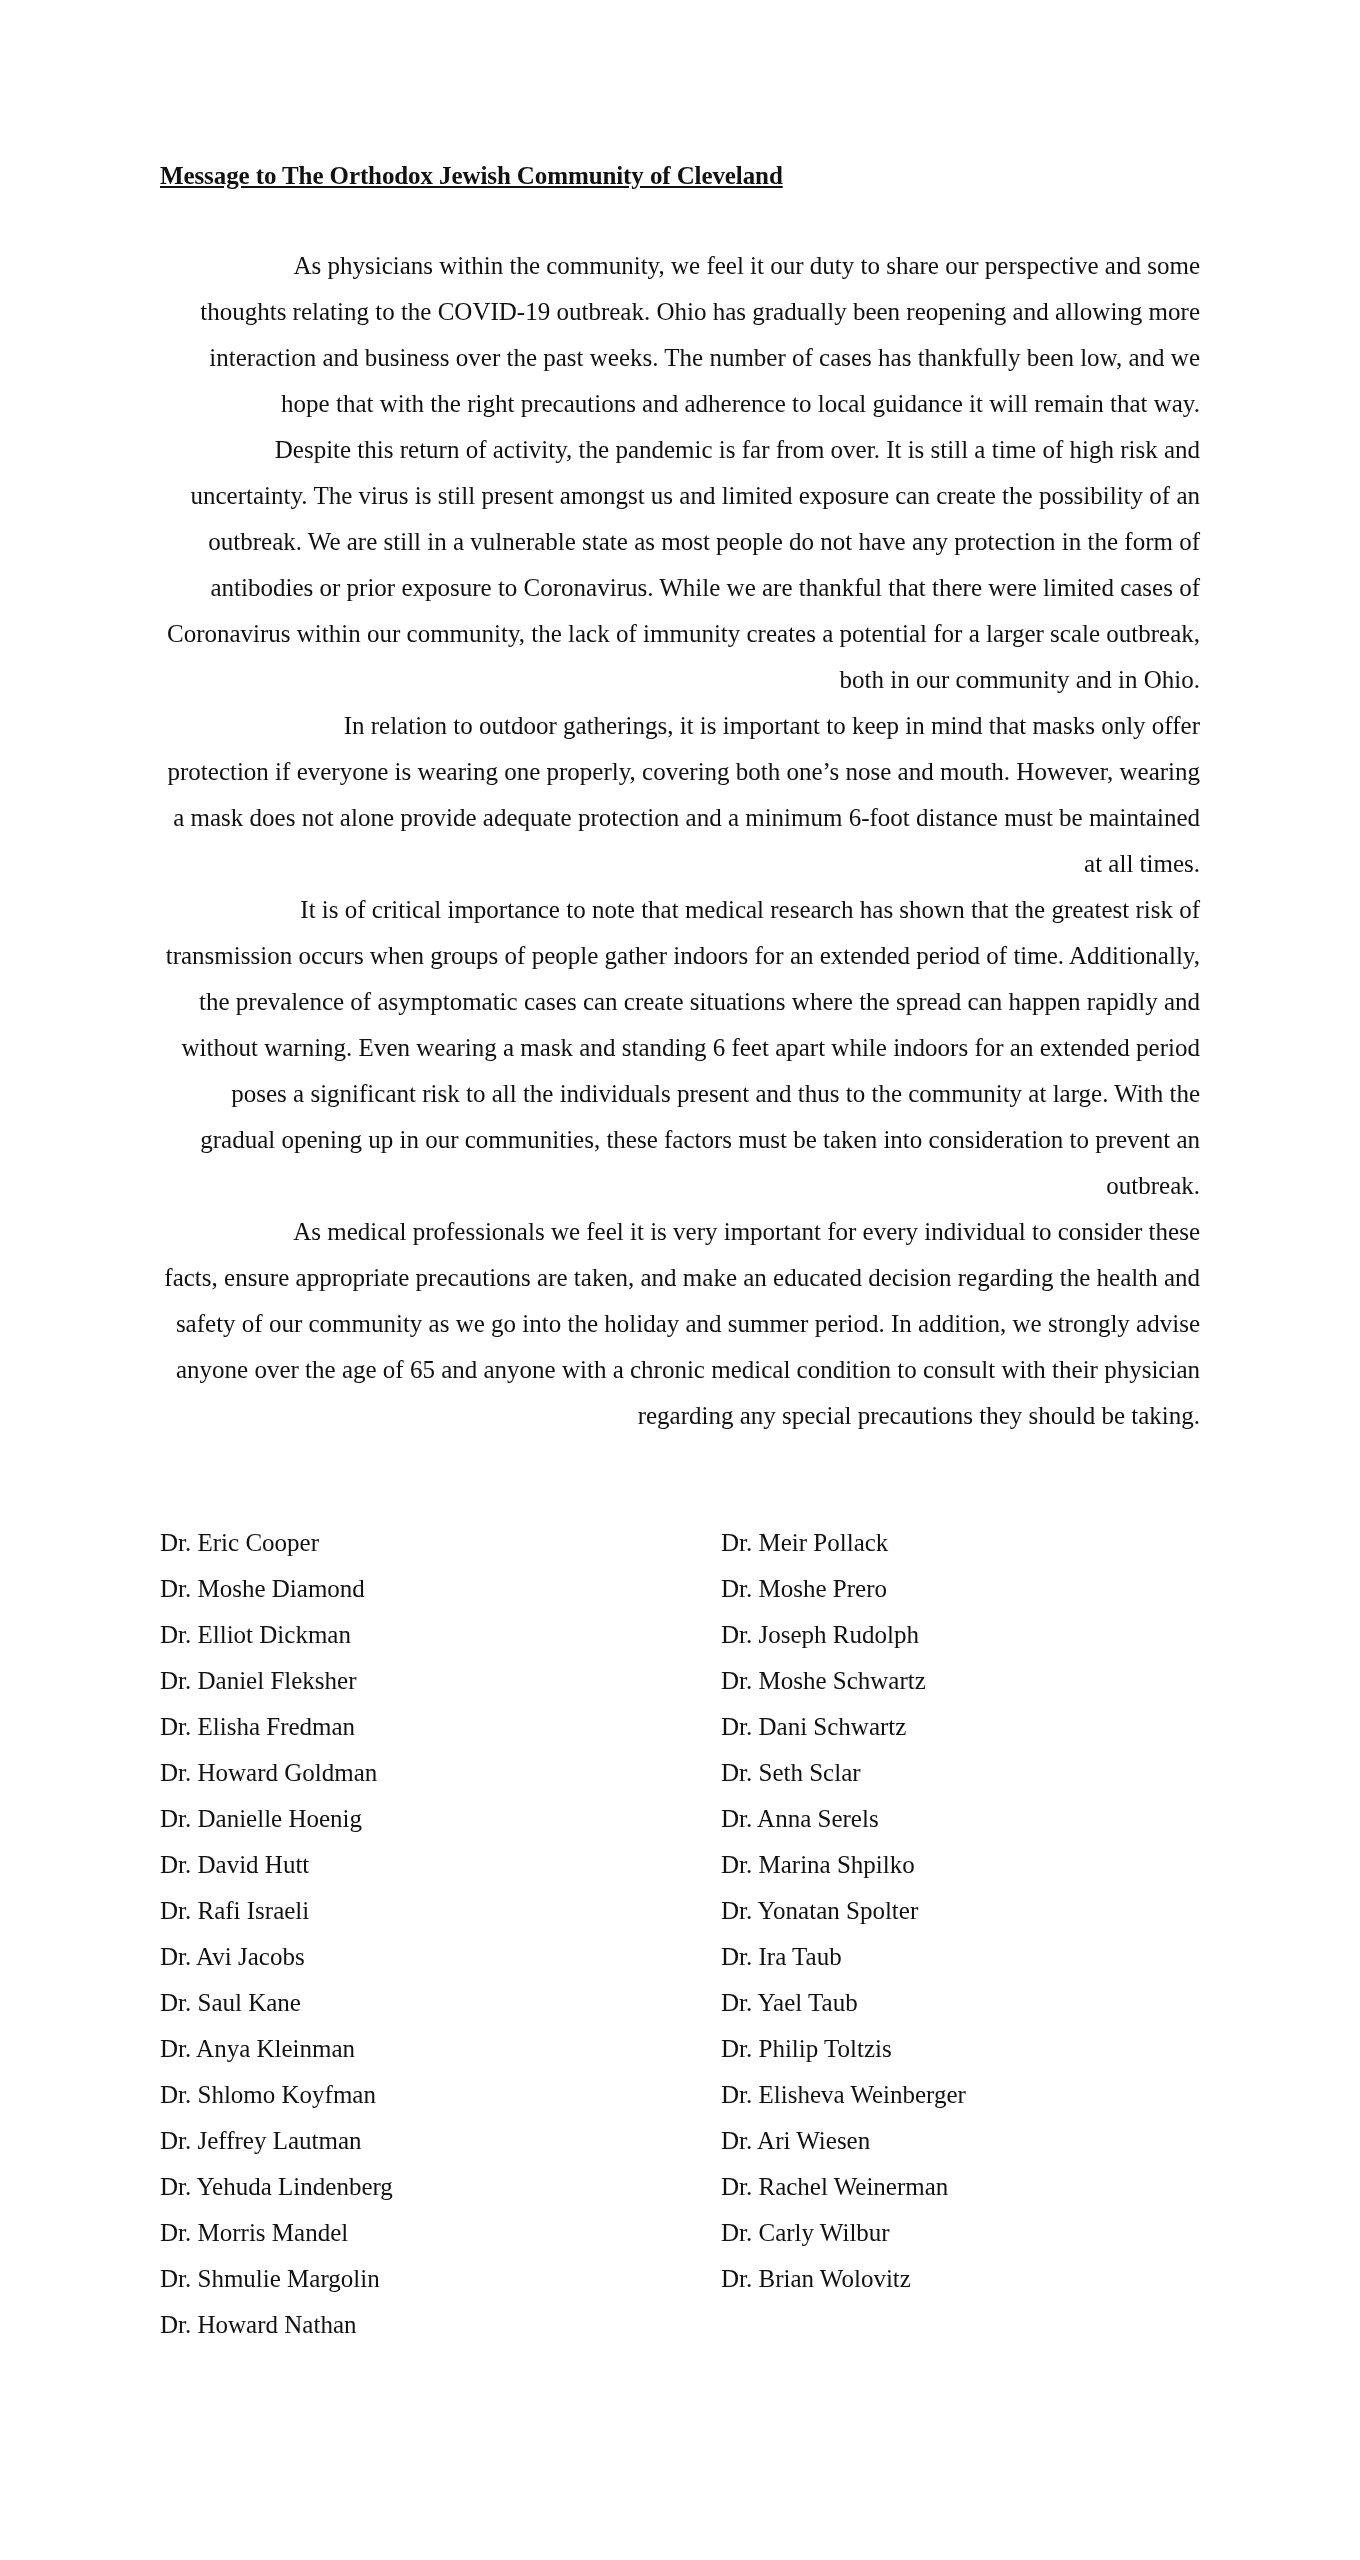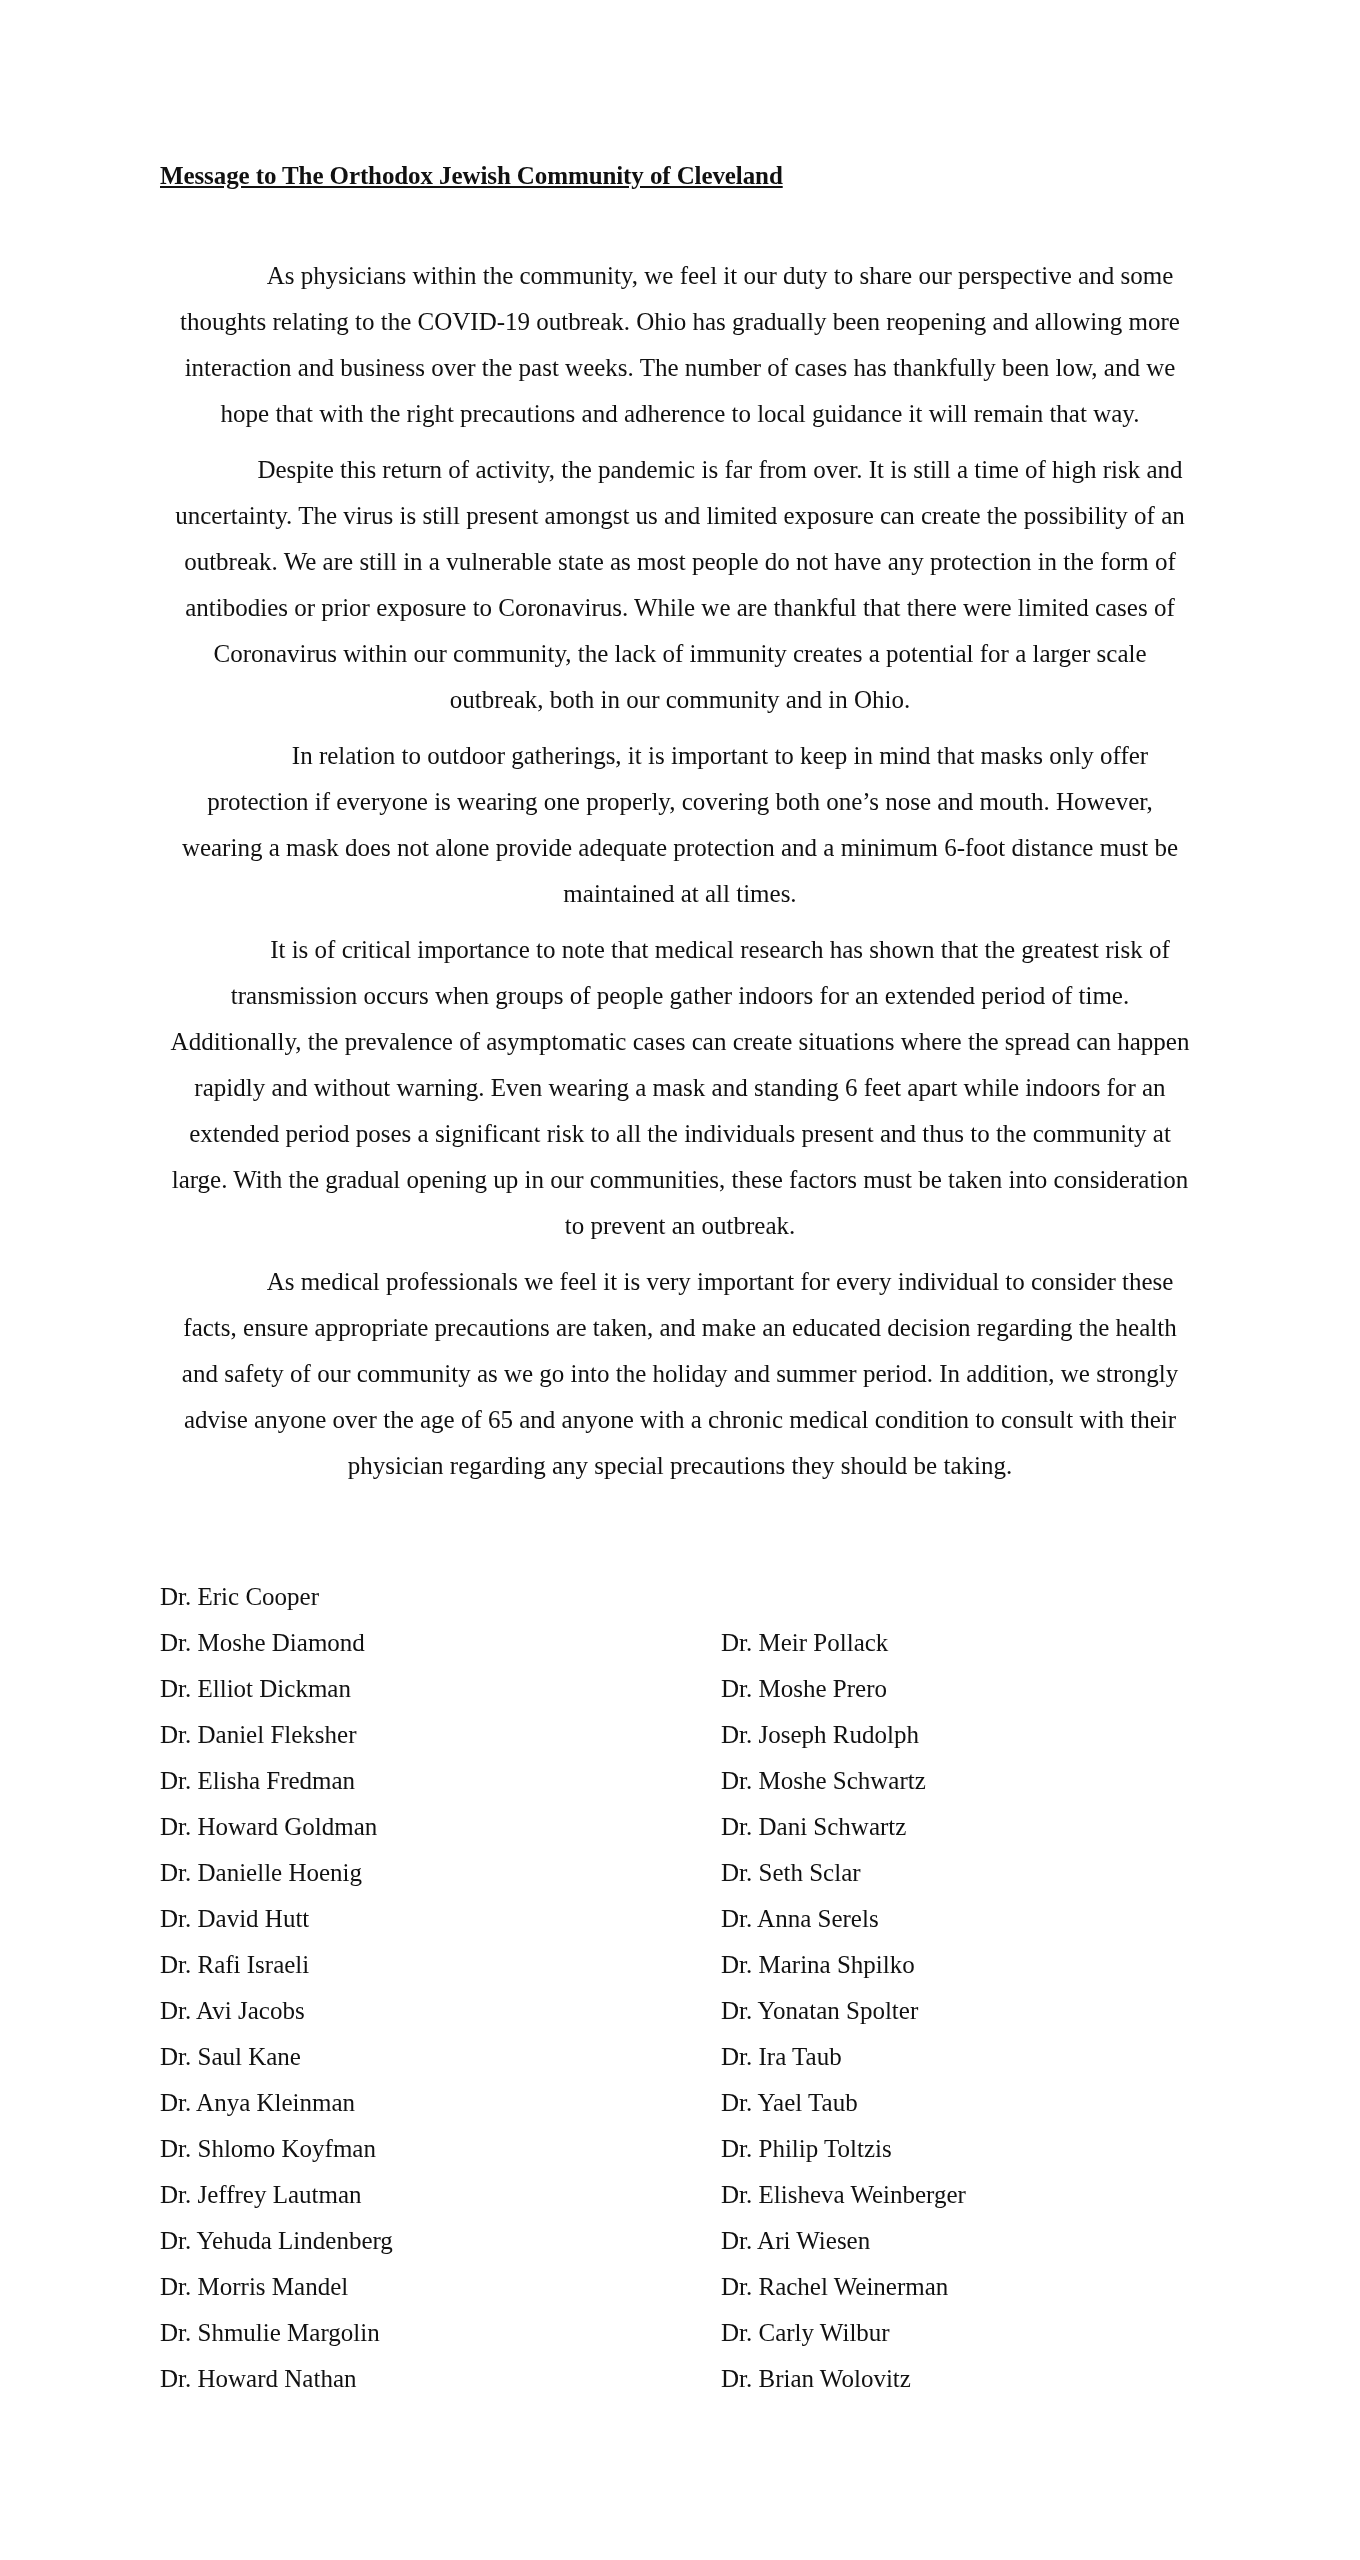--- a/index.html
+++ b/index.html
@@ -8,22 +8,22 @@
     position: absolute; left: 160px; top: 0; width: 1040px;
     font-family: "Liberation Serif", "DejaVu Serif", serif;
     color: #111111; font-size: 25px; line-height: 46px;
   }
   .title {
     position: absolute; top: 156px; left: 0; width: 1040px; text-align: left;
     font-weight: bold; text-decoration: underline; font-size: 25px; line-height: 40px;
     letter-spacing: -0.1px;
   }
   .body { position: absolute; top: 243px; left: 0; width: 1040px; }
-  .para { margin: 10px; text-indent: 80px; text-align: center; }
-  .sigs { position: absolute; top: 1574px; left: 0; width: 1040px; display: flex; align-items: flex-end; }
+  .para { margin: 0; text-indent: 80px; text-align: right; }
+  .sigs { position: absolute; top: 1520px; left: 0; width: 1040px; display: flex; }
   .col { width: 561px; }
   .col.right { width: 479px; }
   .sig { height: 46px; line-height: 46px; white-space: nowrap; }
 </style>
 </head>
 <body>
 
 <div class="page">
   <div class="title">Message to The Orthodox Jewish Community of Cleveland</div>
 

